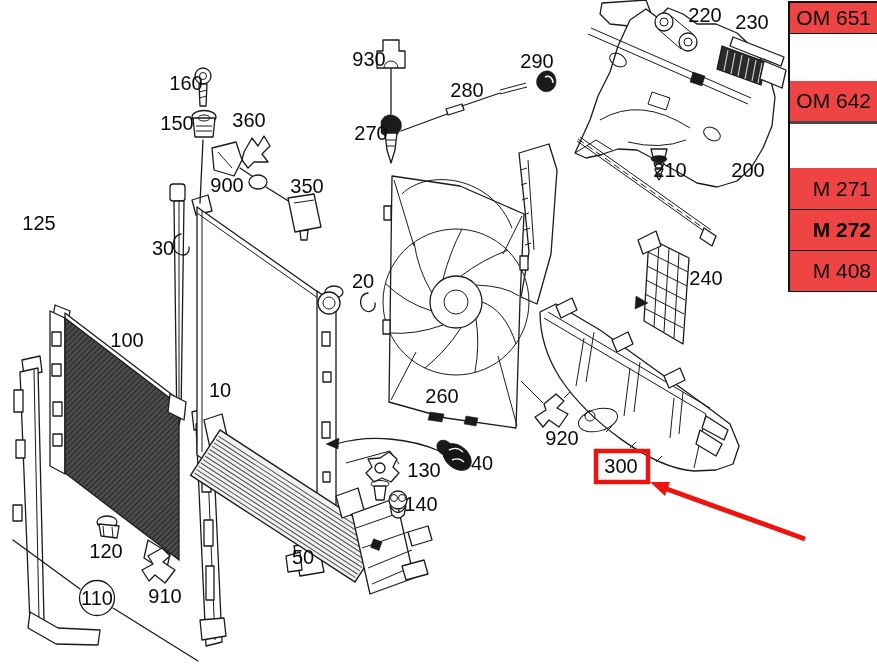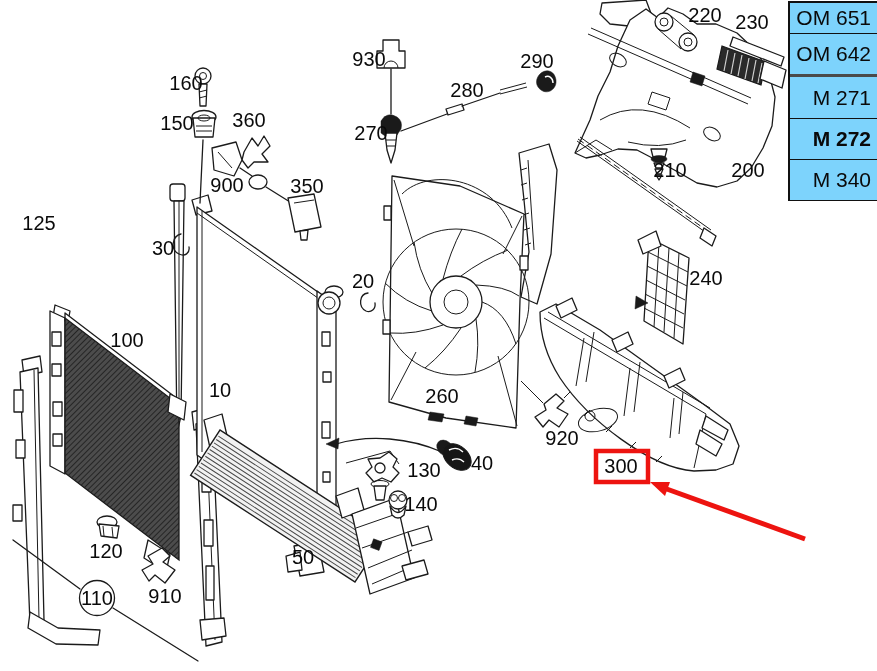--- a/index.html
+++ b/index.html
@@ -9,24 +9,24 @@
   .ln{fill:none;stroke:#1b1b1b;stroke-width:1.3;stroke-linejoin:round;stroke-linecap:round;}
   .lnt{fill:none;stroke:#1b1b1b;stroke-width:1;stroke-linejoin:round;}
   .wh{fill:#ffffff;stroke:#1b1b1b;stroke-width:1.3;stroke-linejoin:round;}
   .dk{fill:#1a1a1a;stroke:#1a1a1a;stroke-width:.5;}
   .part-label{font:20px "Liberation Sans",sans-serif;fill:#0a0a0a;text-anchor:middle;}
   
   #engine-table{position:absolute;top:1px;left:788px;width:88px;
                 border-left:2px solid #111;border-top:2px solid #111;}
   .et-row{box-sizing:border-box;border-bottom:1.6px solid #111;display:flex;
           align-items:center;justify-content:flex-end;padding-right:7px;
-          font-size:21px;color:#0a0a0a;background:#7dd3fc;}
+          font-size:21px;color:#0a0a0a;background:#ef4444;}
   .et-row:nth-child(1){height:31px;}
-  .et-row:nth-child(2){height:43px;border-bottom:3px solid #4a4a4a;}
-  .et-row:nth-child(3){height:42px;}
+  .et-row:nth-child(2){height:43px;border-bottom:3px solid #4a4a4a;margin-top:47px;}
+  .et-row:nth-child(3){height:42px;margin-top:44px;}
   .et-row:nth-child(4){height:41px;font-weight:bold;}
   .et-row:nth-child(5){height:41px;}
 </style>
 </head>
 <body>
 
 <div id="stage">
 
 <svg id="diagram-svg" width="877" height="671" viewBox="0 0 877 671">
   <defs>
@@ -339,16 +339,16 @@
         <text x="165" y="603" class="part-label">910</text>
         <text x="97" y="605" class="part-label">110</text>
       </g>
 </svg>
 
 <div id="engine-table">
   <div class="et-row">OM 651</div>
   <div class="et-row">OM 642</div>
   <div class="et-row">M 271</div>
   <div class="et-row">M 272</div>
-  <div class="et-row">M 340</div>
+  <div class="et-row">M 408</div>
 </div>
 
 </div>
 
 </body></html>

